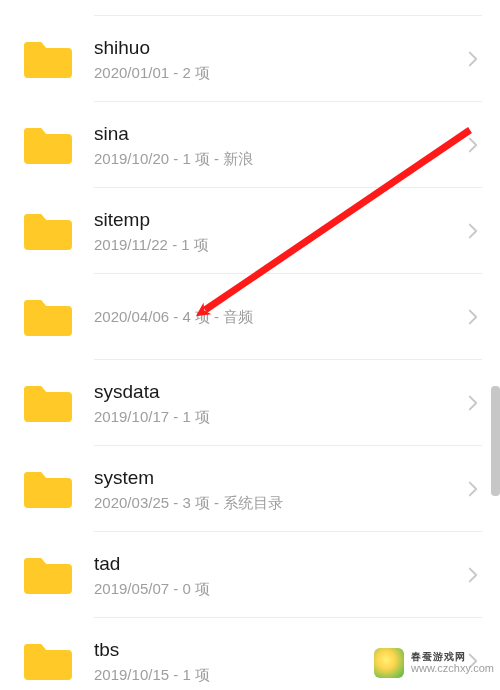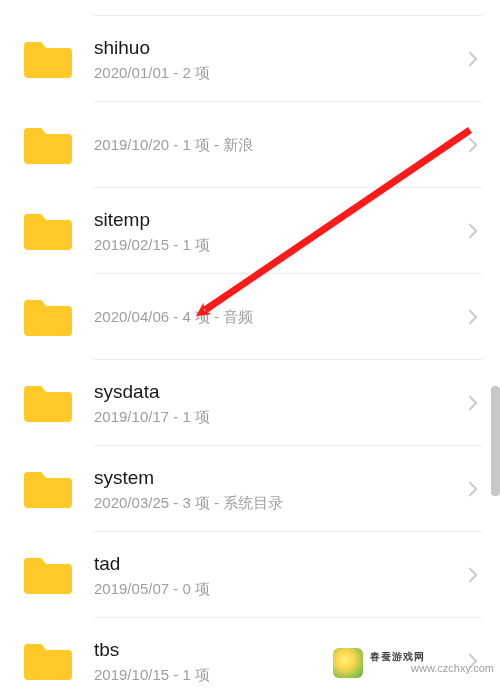--- a/index.html
+++ b/index.html
@@ -102,21 +102,21 @@
     height: 30px;
     border-radius: 6px;
     background: radial-gradient(circle at 40% 40%, #fff176 0%, #ffd54f 35%, #8bc34a 75%, #4caf50 100%);
   }
   .wm-text {
     display: flex;
     flex-direction: column;
     line-height: 1.1;
   }
   .wm-line1 { color: #444; font-weight: 600; font-size: 10px; letter-spacing: 1px;}
-  .wm-line2 { color: #9e9e9e; font-size: 11px; margin-left: 41px; }
+  .wm-line2 { color: #9e9e9e; font-size: 11px; }
 </style>
 </head>
 <body>
 
 <div class="viewport">
 
   <div class="list" id="list">
       <div class="row">
         <div class="divider"></div>
       </div>
@@ -135,37 +135,38 @@
   </svg>
         </div>
         <div class="divider"></div>
       </div>
       <div class="row">
         <div class="folder-icon"><svg viewBox="0 0 50 42" width="50" height="42">
     <path d="M2 8 a4 4 0 0 1 4-4 h13 l5 6 h22 a4 4 0 0 1 4 4 v22 a4 4 0 0 1 -4 4 H6 a4 4 0 0 1 -4-4 Z" fill="#ffca28"></path>
     <path d="M2 8 a4 4 0 0 1 4-4 h13 l5 6 H2 Z" fill="#ffca28" opacity="0.92"></path>
   </svg></div>
         <div class="text-col">
+          <div class="title">sina</div>
           <div class="meta">2019/10/20 - 1 项 - 新浪</div>
         </div>
         <div class="chevron">
           <svg viewBox="0 0 12 20" width="10" height="16">
     <polyline points="2,2 10,10 2,18" fill="none" stroke="#c7c7cc" stroke-width="2.4" stroke-linecap="round" stroke-linejoin="round"></polyline>
   </svg>
         </div>
         <div class="divider"></div>
       </div>
       <div class="row">
         <div class="folder-icon"><svg viewBox="0 0 50 42" width="50" height="42">
     <path d="M2 8 a4 4 0 0 1 4-4 h13 l5 6 h22 a4 4 0 0 1 4 4 v22 a4 4 0 0 1 -4 4 H6 a4 4 0 0 1 -4-4 Z" fill="#ffca28"></path>
     <path d="M2 8 a4 4 0 0 1 4-4 h13 l5 6 H2 Z" fill="#ffca28" opacity="0.92"></path>
   </svg></div>
         <div class="text-col">
           <div class="title">sitemp</div>
-          <div class="meta">2019/02/15 - 1 项</div>
+          <div class="meta">2019/11/22 - 1 项</div>
         </div>
         <div class="chevron">
           <svg viewBox="0 0 12 20" width="10" height="16">
     <polyline points="2,2 10,10 2,18" fill="none" stroke="#c7c7cc" stroke-width="2.4" stroke-linecap="round" stroke-linejoin="round"></polyline>
   </svg>
         </div>
         <div class="divider"></div>
       </div>
       <div class="row">
         <div class="folder-icon"><svg viewBox="0 0 50 42" width="50" height="42">

